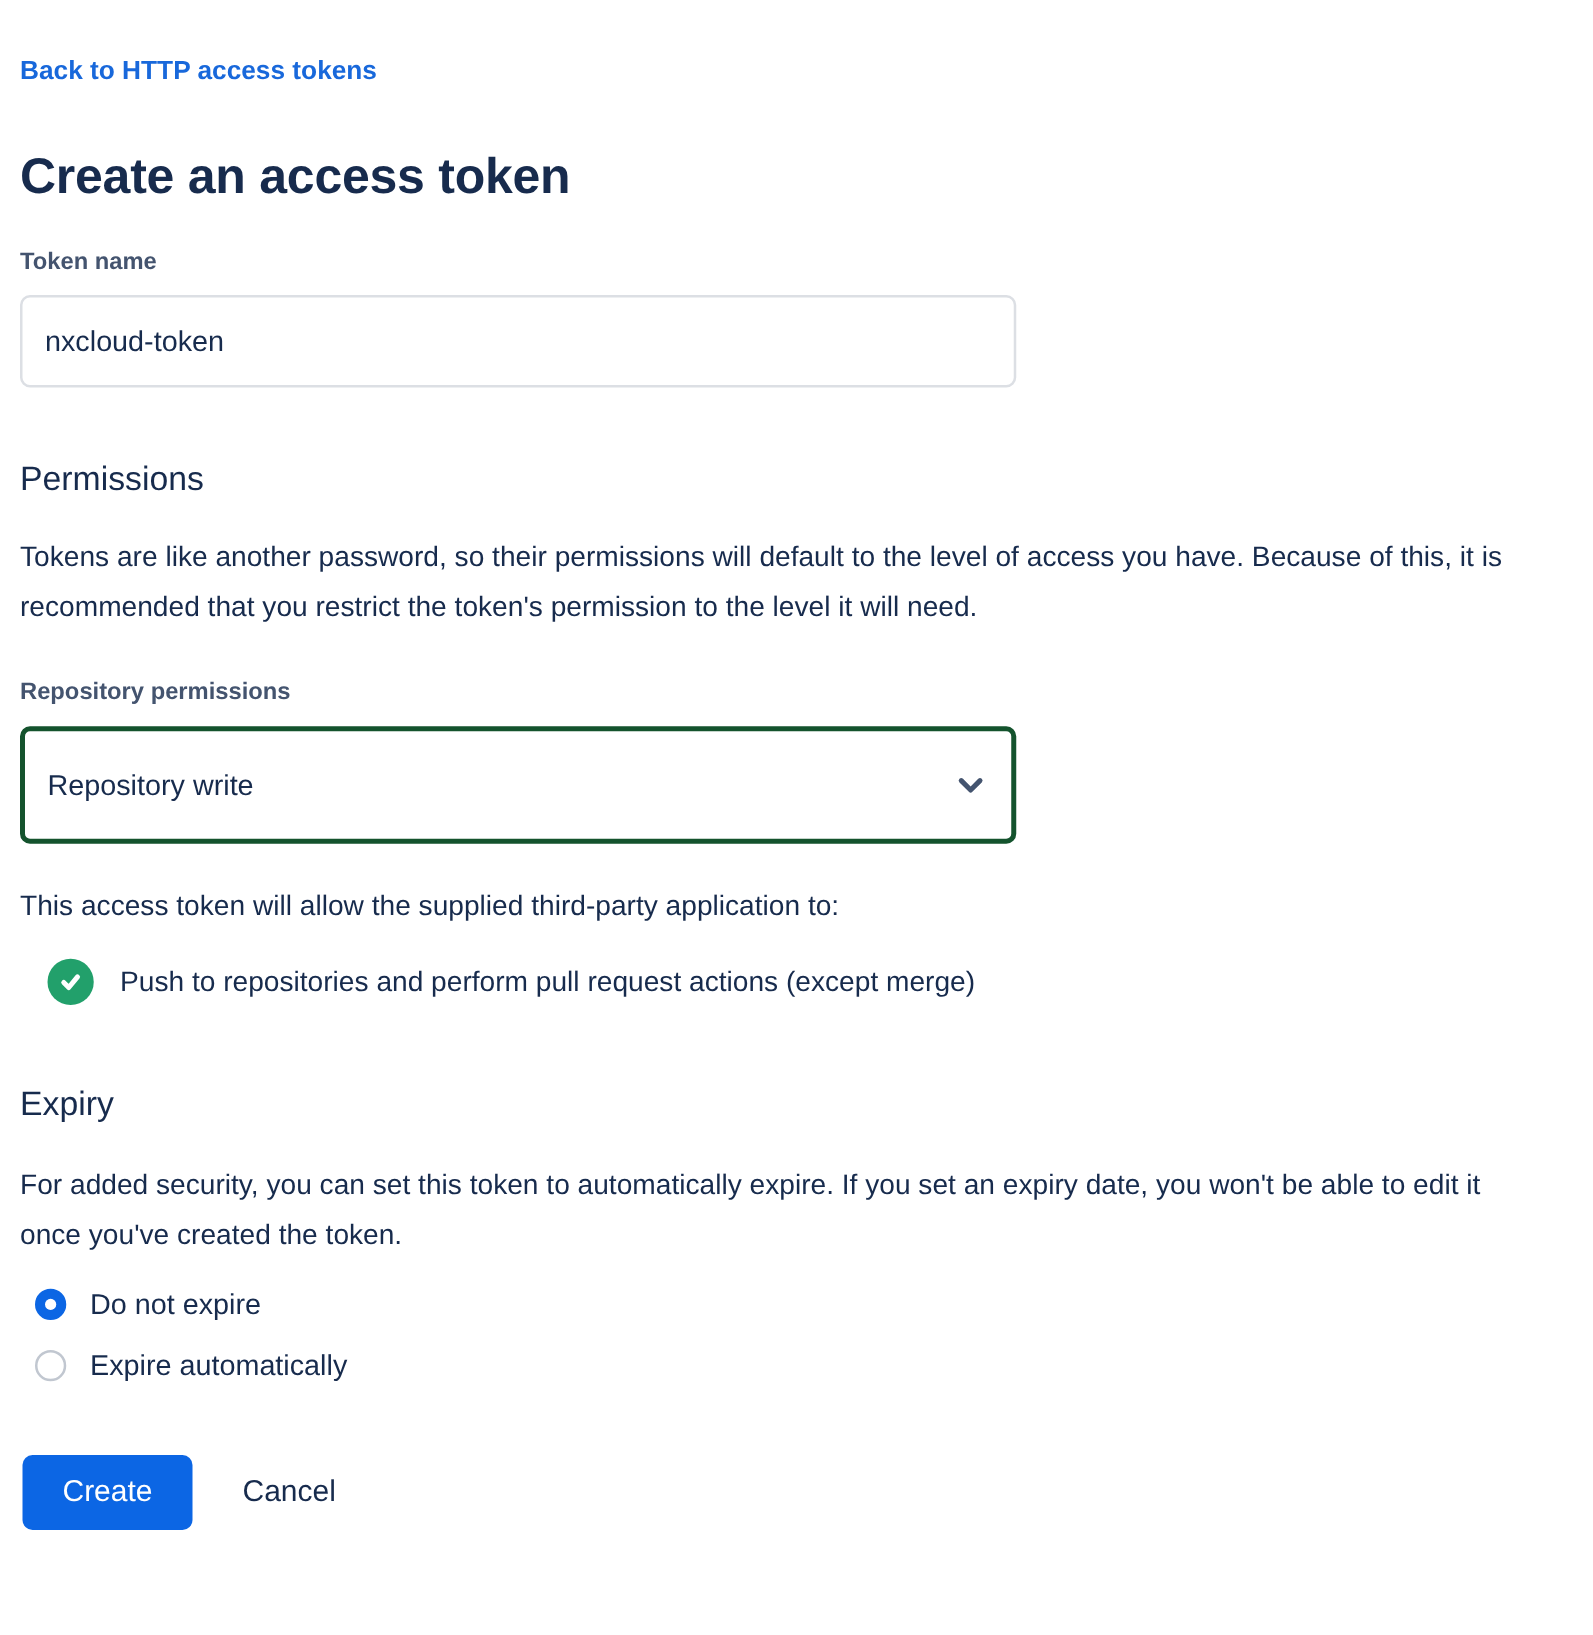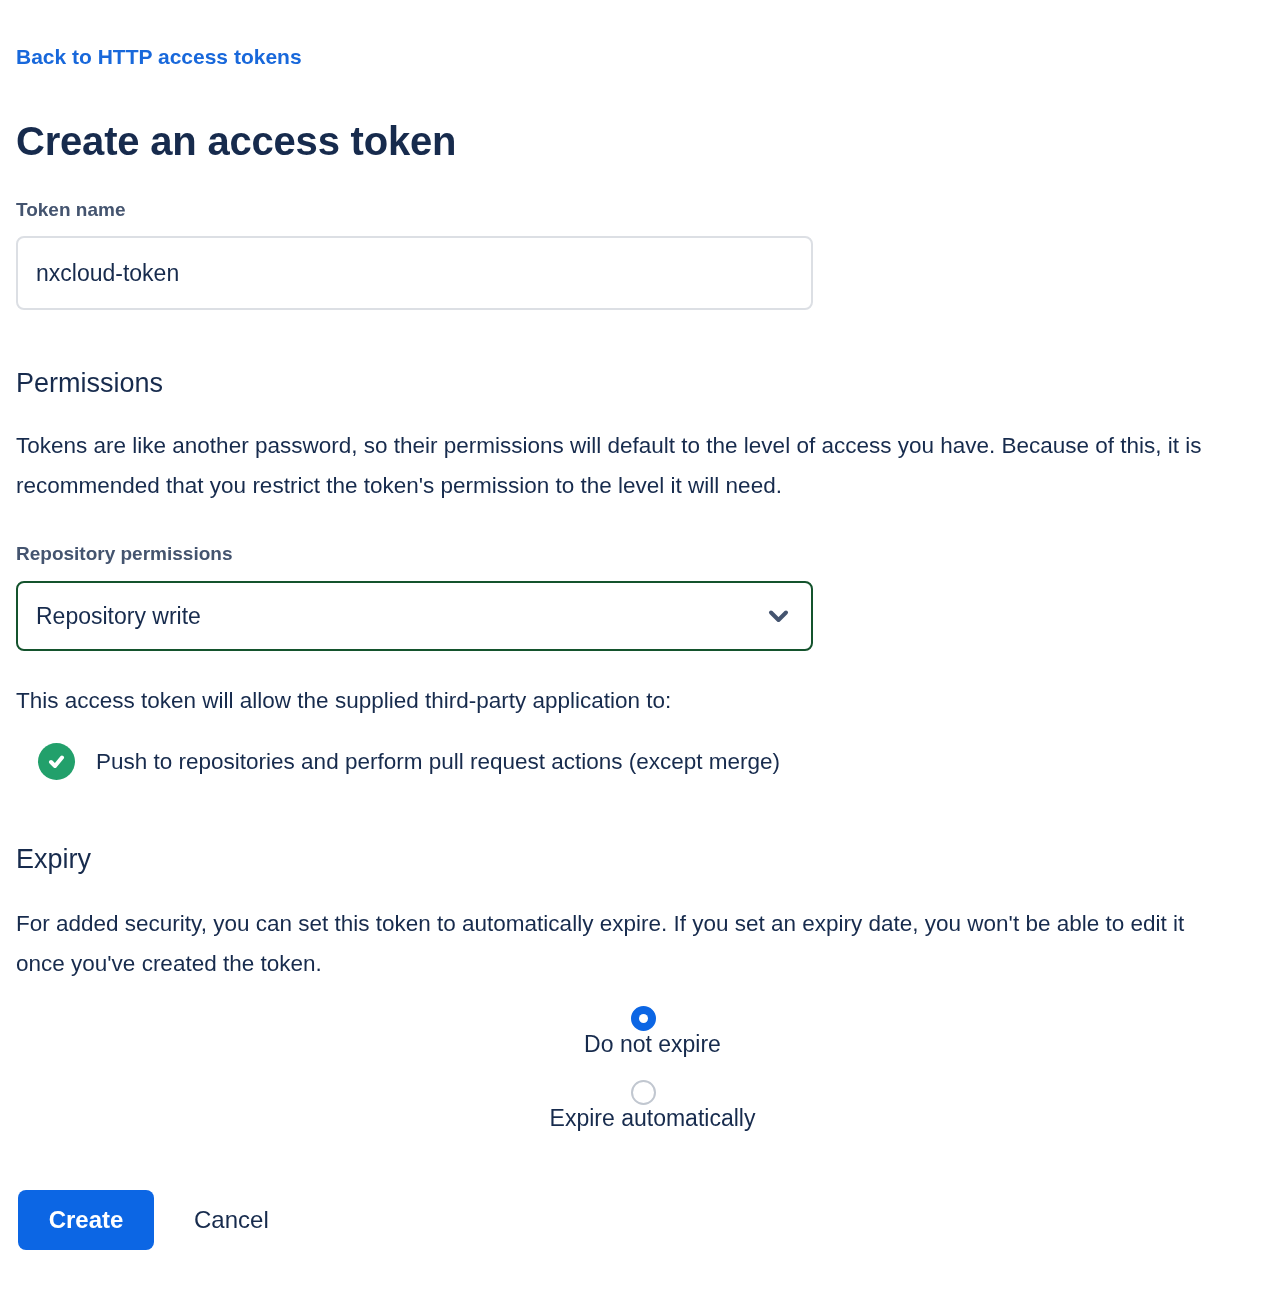--- a/index.html
+++ b/index.html
@@ -70,22 +70,22 @@
     line-height: 40px;
     color: #172b4d;
     font-weight: 400;
   }
   p.permissions-desc { margin-top: 26px; max-width: 1212px; }
   p.expiry-desc { margin-top: 28px; max-width: 1196px; }
 
   .select-control {
     margin-top: 15px;
     width: 797px;
-    height: 70px;
-    border: 2px solid #14532d;
+    height: 94px;
+    border: 4px solid #14532d;
     border-radius: 8px;
     background: #ffffff;
     display: flex;
     align-items: center;
     justify-content: space-between;
     padding: 0 22px 0 18px;
     cursor: pointer;
   }
   .select-control .select-value {
     font-size: 23px;
@@ -120,21 +120,20 @@
     color: #172b4d;
   }
 
   .radio-group { margin-top: 22px; }
   .radio-row {
     display: flex;
     align-items: center;
     margin-left: 12px;
     margin-bottom: 22px;
     cursor: pointer;
-    flex-direction: column;
   }
   .radio-row:last-child { margin-bottom: 0; }
   .radio-circle {
     width: 25px;
     height: 25px;
     border-radius: 50%;
     flex: 0 0 auto;
     position: relative;
     background: #ffffff;
     border: 2px solid #c1c7d0;
@@ -166,21 +165,21 @@
   }
   .btn-primary {
     min-width: 136px;
     height: 60px;
     background: #0c66e4;
     color: #ffffff;
     border: none;
     border-radius: 8px;
     font-family: "Liberation Sans", sans-serif;
     font-size: 24px;
-    font-weight: 700;
+    font-weight: 400;
     padding: 0 28px;
     cursor: pointer;
   }
   .btn-subtle {
     margin-left: 40px;
     background: transparent;
     border: none;
     font-family: "Liberation Sans", sans-serif;
     font-size: 24px;
     font-weight: 400;

